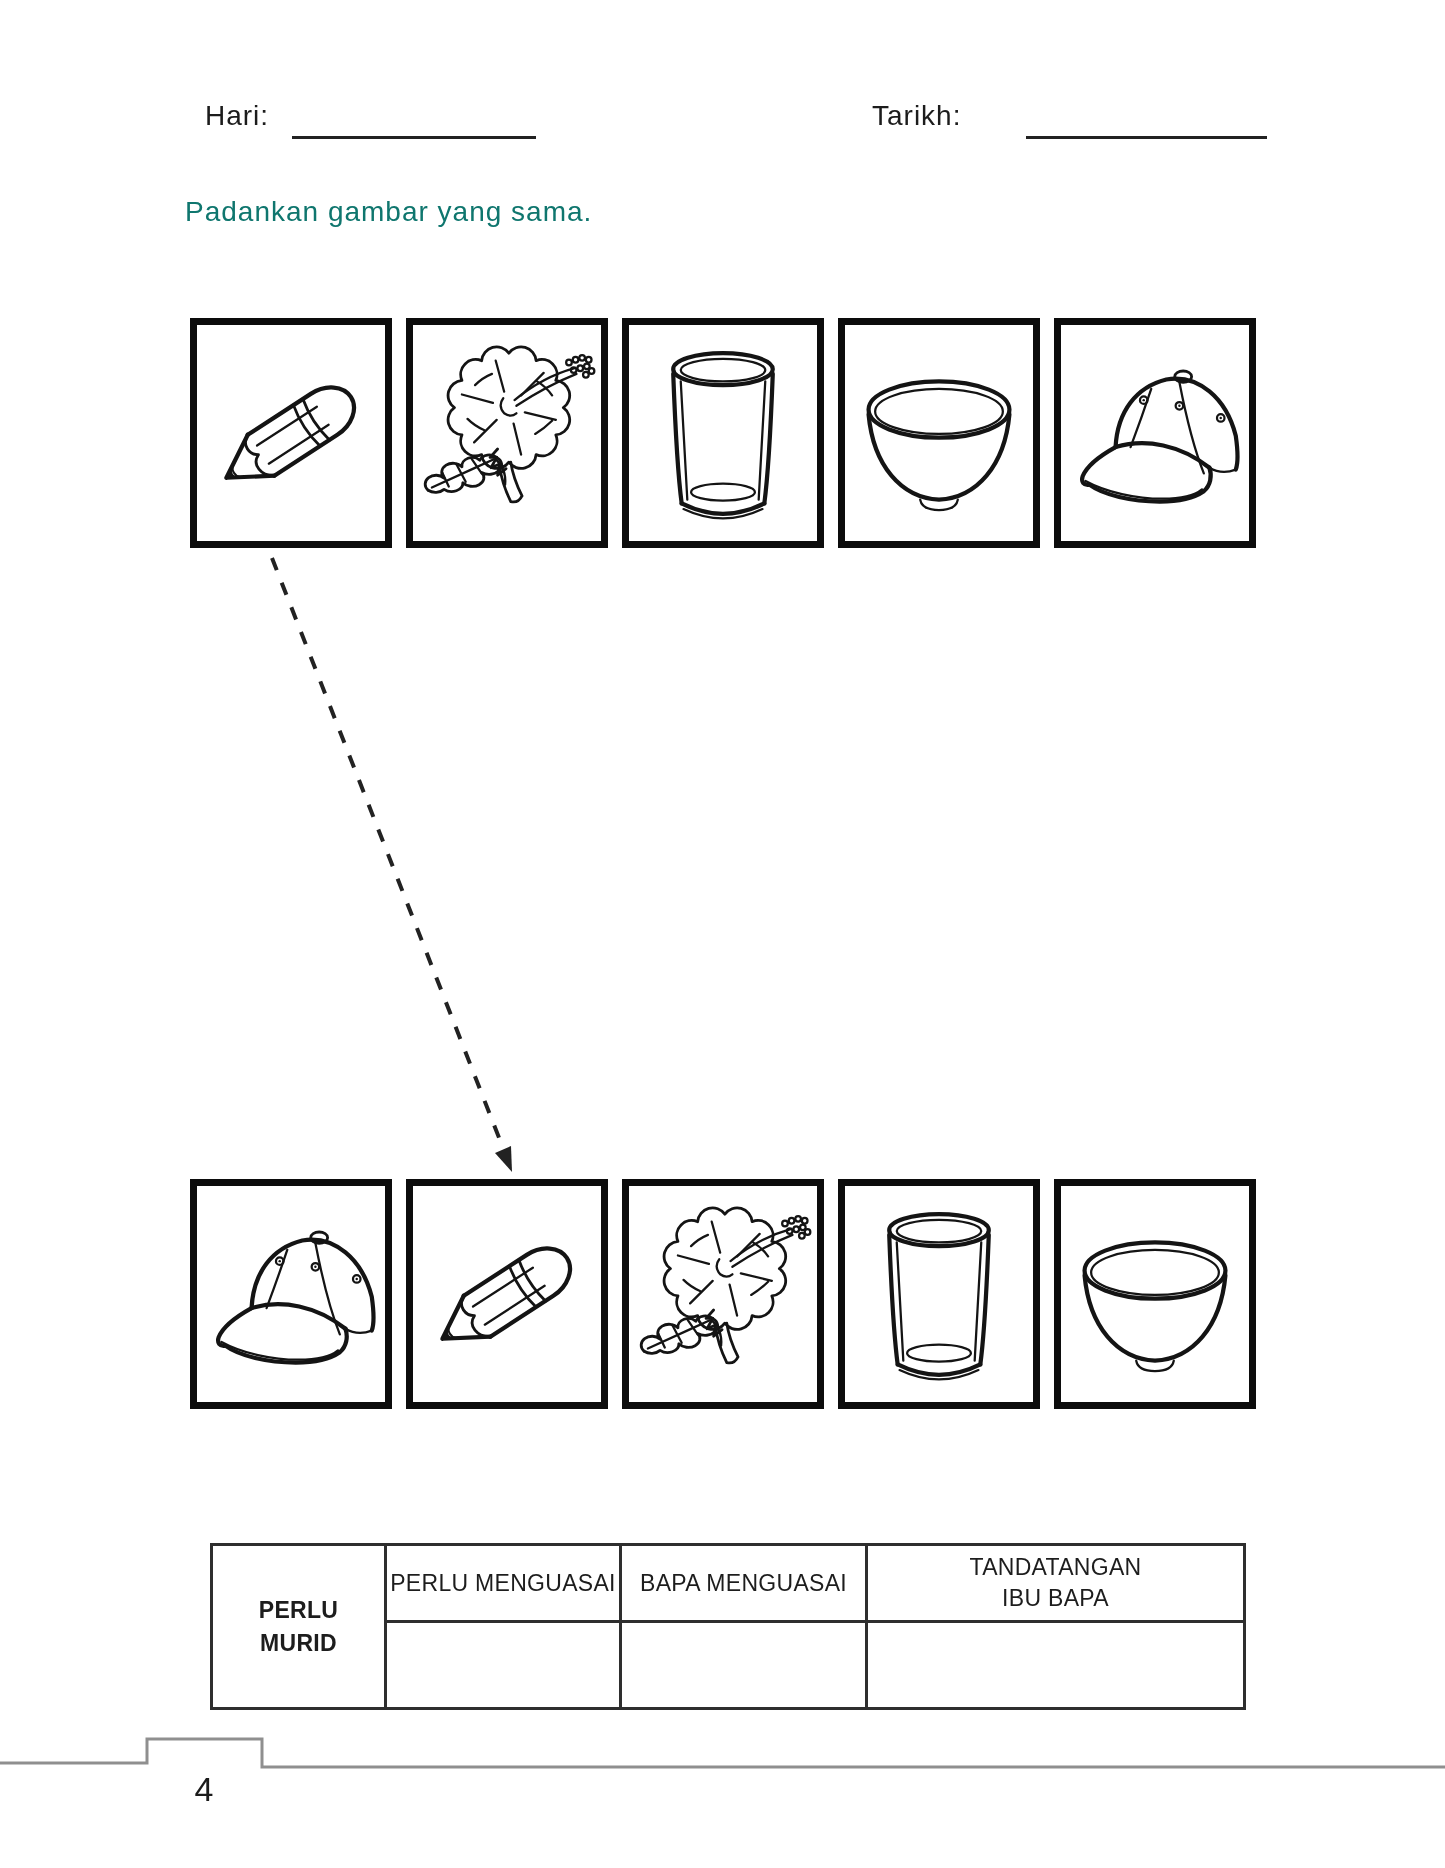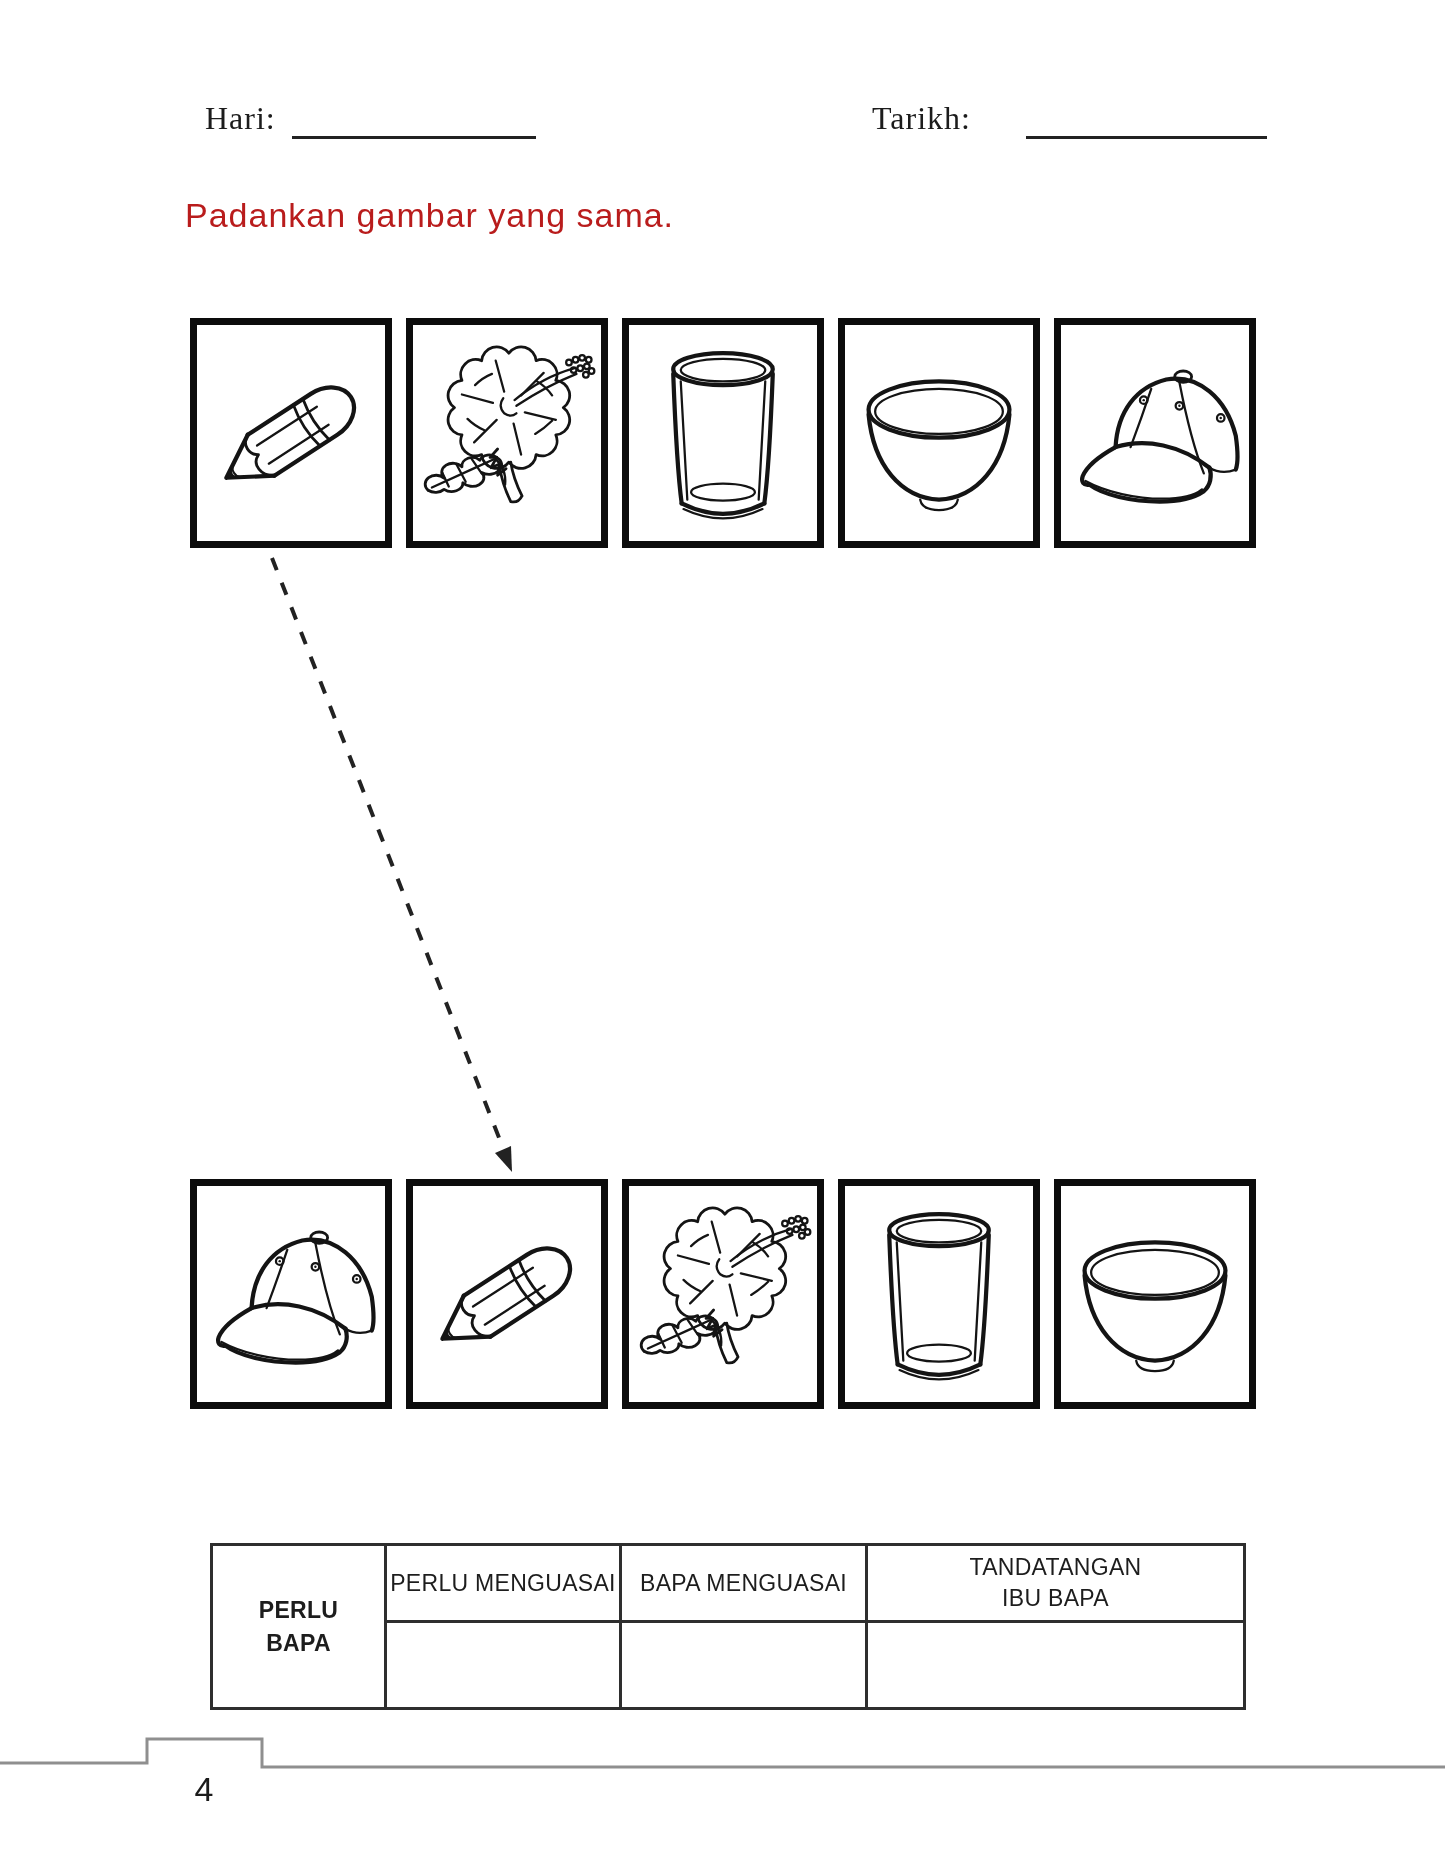--- a/index.html
+++ b/index.html
@@ -1,21 +1,21 @@
 <!DOCTYPE html>
 <html><head>
 <meta charset="utf-8">
 <style>
   html,body{margin:0;padding:0;background:#fff;}
   body{width:1445px;height:1868px;position:relative;overflow:hidden;
        font-family:"Liberation Sans", sans-serif;color:#1c1c1c;}
   .abs{position:absolute;}
-  .hw-label{font-size:32px;letter-spacing:1px;color:#1c1c1c;white-space:nowrap;font-family:Liberation Serif, serif;}
+  .hw-label{font-size:28px;letter-spacing:1px;color:#1c1c1c;white-space:nowrap;}
   .blank-line{border-bottom:3px solid #222;height:0;}
-  .instruction{font-size:34px;letter-spacing:1px;color:#b91c1c;white-space:nowrap;}
+  .instruction{font-size:28px;letter-spacing:1px;color:#0f766e;white-space:nowrap;}
   .match-box{position:absolute;width:202px;height:230px;border:7px solid #0c0c0c;
              box-sizing:border-box;background:#fff;}
   .match-box svg{width:100%;height:100%;display:block;}
   
   .art-defs path,.art-defs ellipse,.art-defs circle{fill:none;stroke:#141414;
       stroke-linecap:round;stroke-linejoin:round;}
   .art-defs .s4{stroke-width:4.5;}
   .art-defs .s3{stroke-width:3;}
   .art-defs .s2{stroke-width:2.4;}
   .art-defs .fill{fill:#141414;stroke:none;}
@@ -177,21 +177,21 @@
   <colgroup>
     <col style="width:174px">
       <col style="width:235px">
       <col style="width:246px">
       <col style="width:378px">
   </colgroup>
   <tbody>
       <tr class="hdr">
     <td rowspan="2" class="score-label">
       <span>PERLU</span><br>
-      <span>BAPA</span>
+      <span>MURID</span>
     </td>
     <td>PERLU MENGUASAI</td>
     <td>BAPA MENGUASAI</td>
     <td>
       <span class="two-line">
         <span>TANDATANGAN</span><br>
         <span>IBU BAPA</span>
       </span>
     </td>
   </tr>

